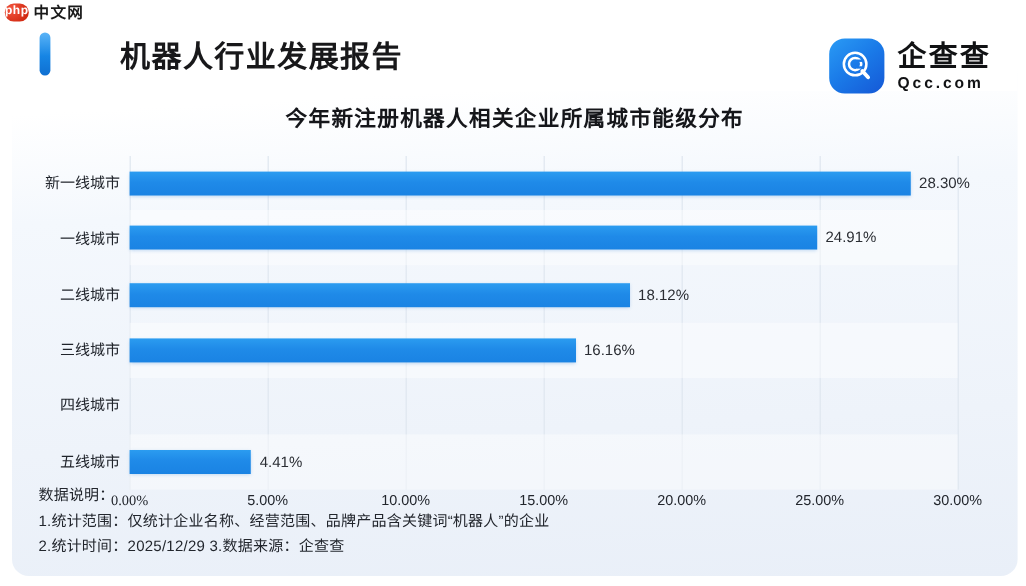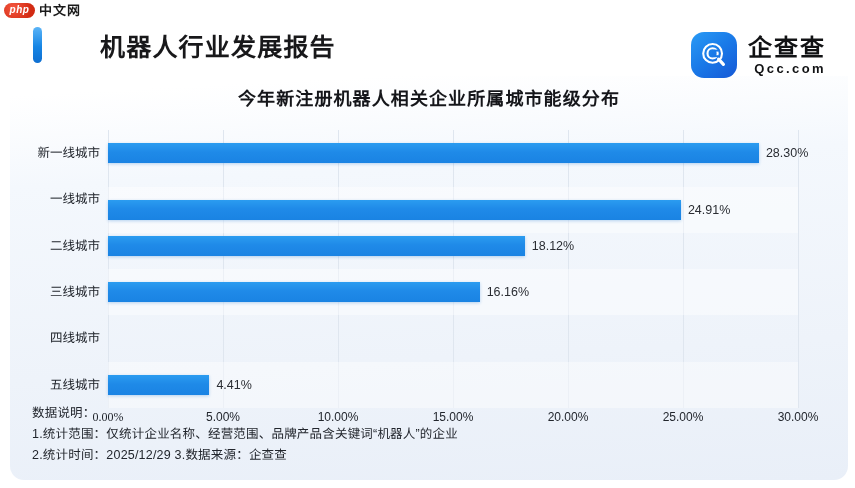--- a/index.html
+++ b/index.html
@@ -28,27 +28,26 @@
     background: #ffffff;
     display: flex;
     align-items: center;
     padding-left: 4px;
     z-index: 6;
   }
   .php-badge {
     display: inline-flex;
     align-items: center;
     justify-content: center;
-    width: 31px; height: 15px;
+    width: 20px; height: 15px;
     border-radius: 8px;
     background: radial-gradient(circle at 30% 30%, #f4563f 0%, #d22a12 75%);
     color: #ffffff;
     font-size: 10px;
     font-weight: bold;
-    font-style: italic;
     letter-spacing: .5px;
     line-height: 1;
   }
   .site-name {
     margin-left: 4px;
     font-size: 13px;
     font-weight: bold;
     color: #1a1a1a;
     letter-spacing: 1px;
     line-height: 1;
@@ -103,21 +102,20 @@
     display: flex;
     align-items: center;
     justify-content: center;
     flex: 0 0 auto;
   }
   .brand-text {
     margin-left: 11px;
     display: flex;
     flex-direction: column;
     justify-content: center;
-    text-align: right;
   }
   .brand-cn {
     font-size: 24px;
     font-weight: bold;
     color: #111214;
     letter-spacing: 2px;
     line-height: 1.05;
   }
   .brand-en {
     margin-top: 2px;
@@ -276,21 +274,21 @@
           <div class="gridline" style="left: 115px;"></div>
           <div class="gridline" style="left: 230px;"></div>
           <div class="gridline" style="left: 345px;"></div>
           <div class="gridline" style="left: 460px;"></div>
           <div class="gridline" style="left: 575px;"></div>
           <div class="gridline" style="left: 690px;"></div>
           <div class="row" style="top: 0px;">
             <div class="bar" style="width: 650.9px;"></div>
             <div class="bar-value" style="left: 650.9px;">28.30%</div>
           </div>
-          <div class="row" style="top: 57px;">
+          <div class="row" style="top: 45px;">
             <div class="row-band"></div>
             <div class="bar" style="width: 572.93px;"></div>
             <div class="bar-value" style="left: 572.93px;">24.91%</div>
           </div>
           <div class="row" style="top: 92.6px;">
             <div class="bar" style="width: 416.76px;"></div>
             <div class="bar-value" style="left: 416.76px;">18.12%</div>
           </div>
           <div class="row" style="top: 138.9px;">
             <div class="row-band"></div>

